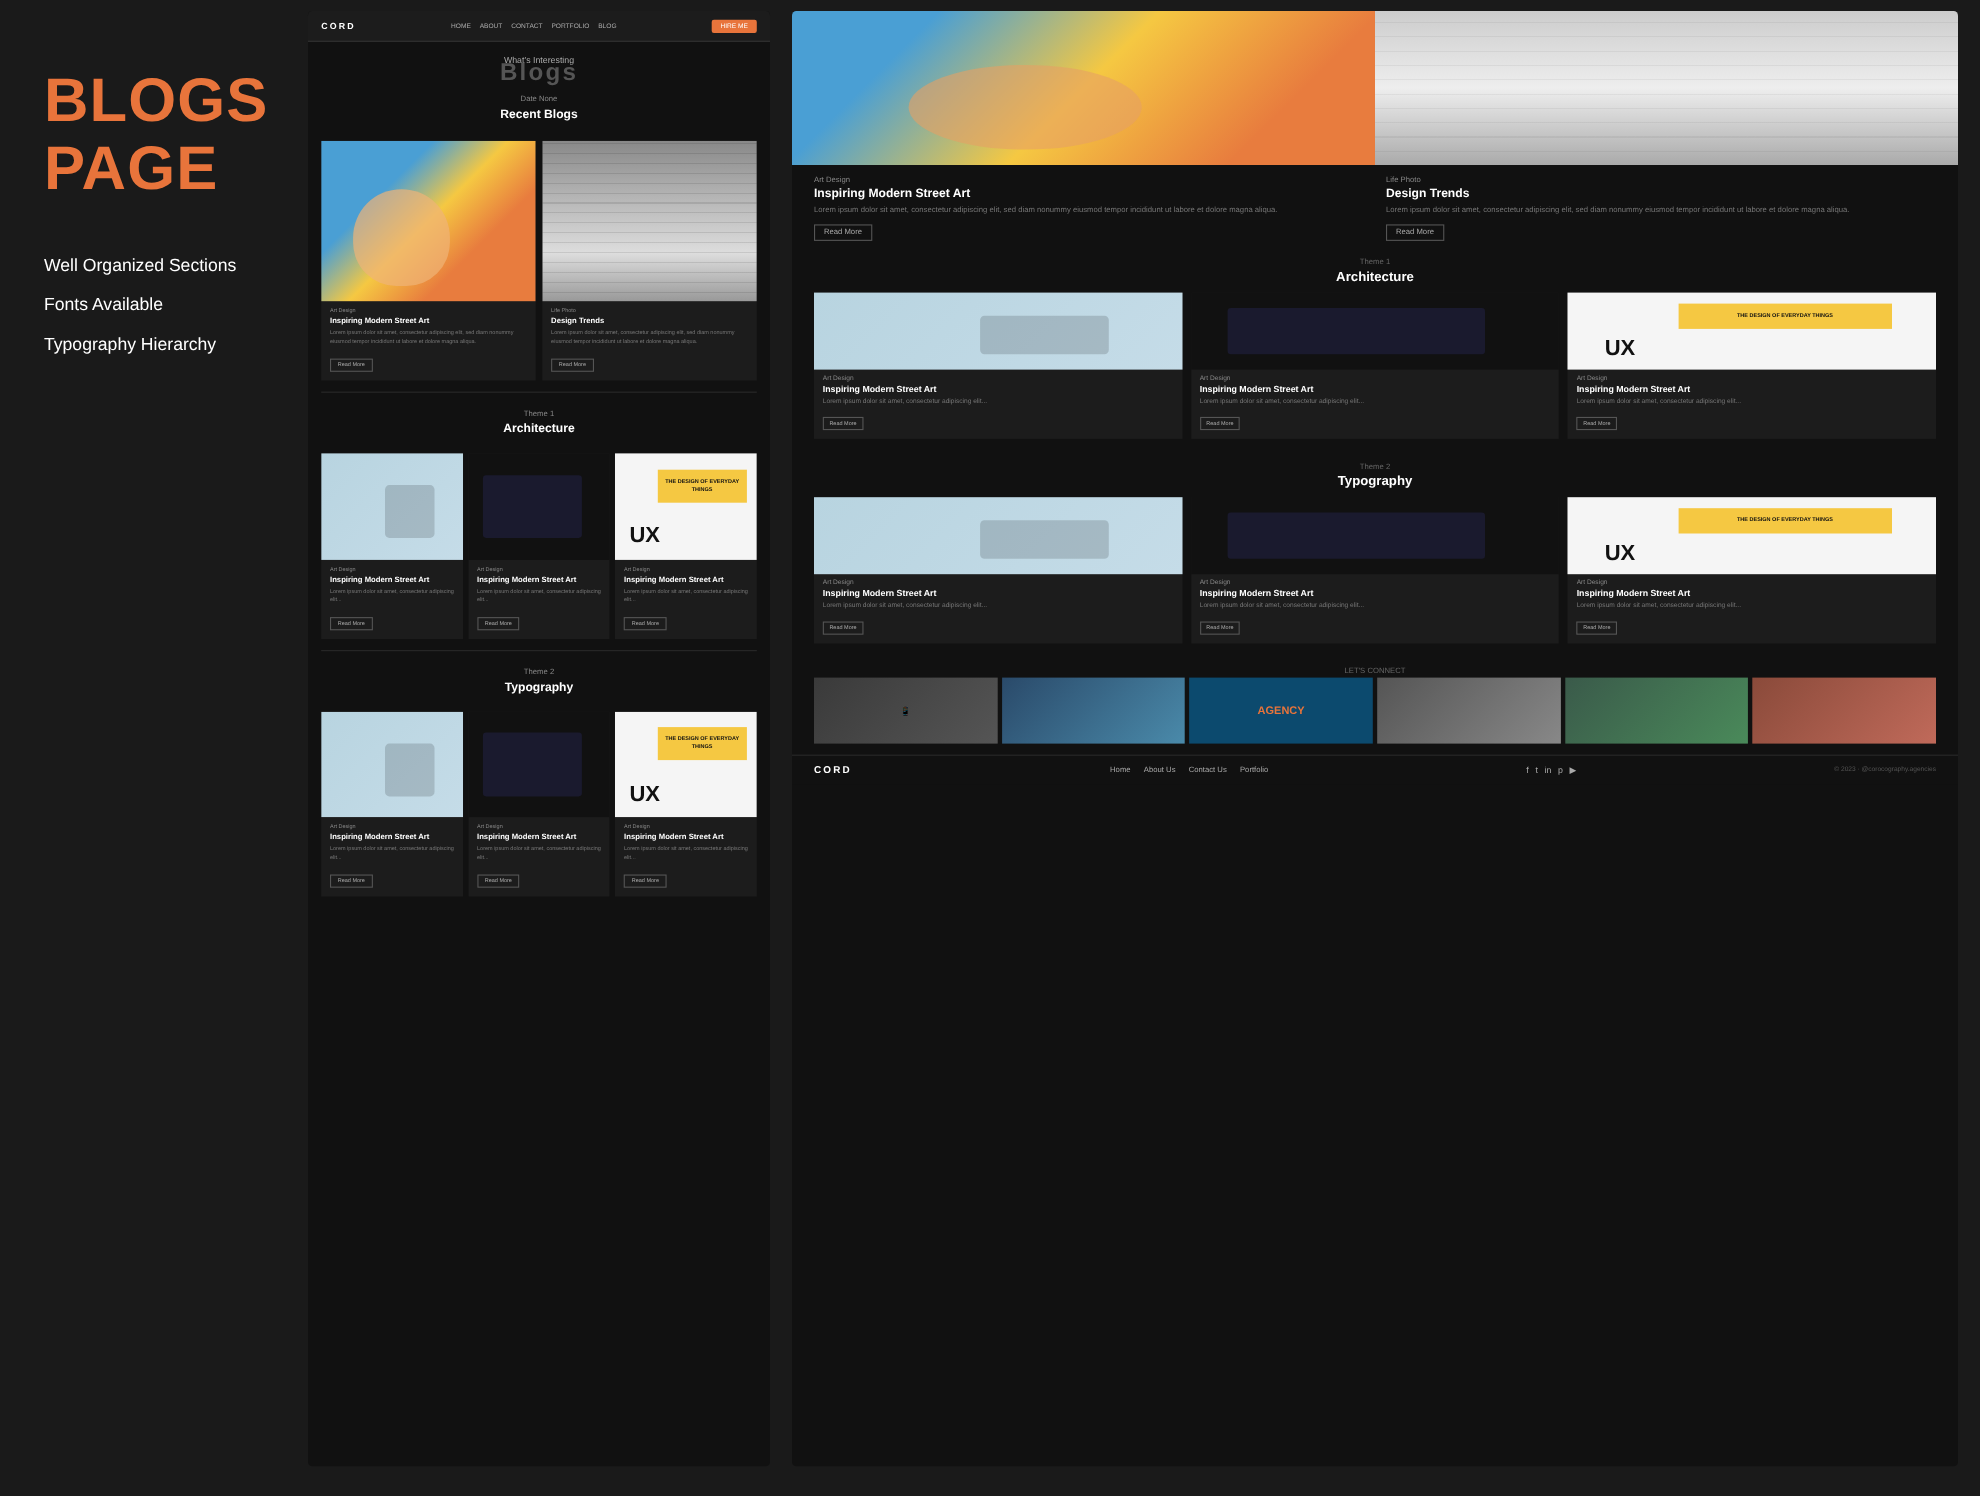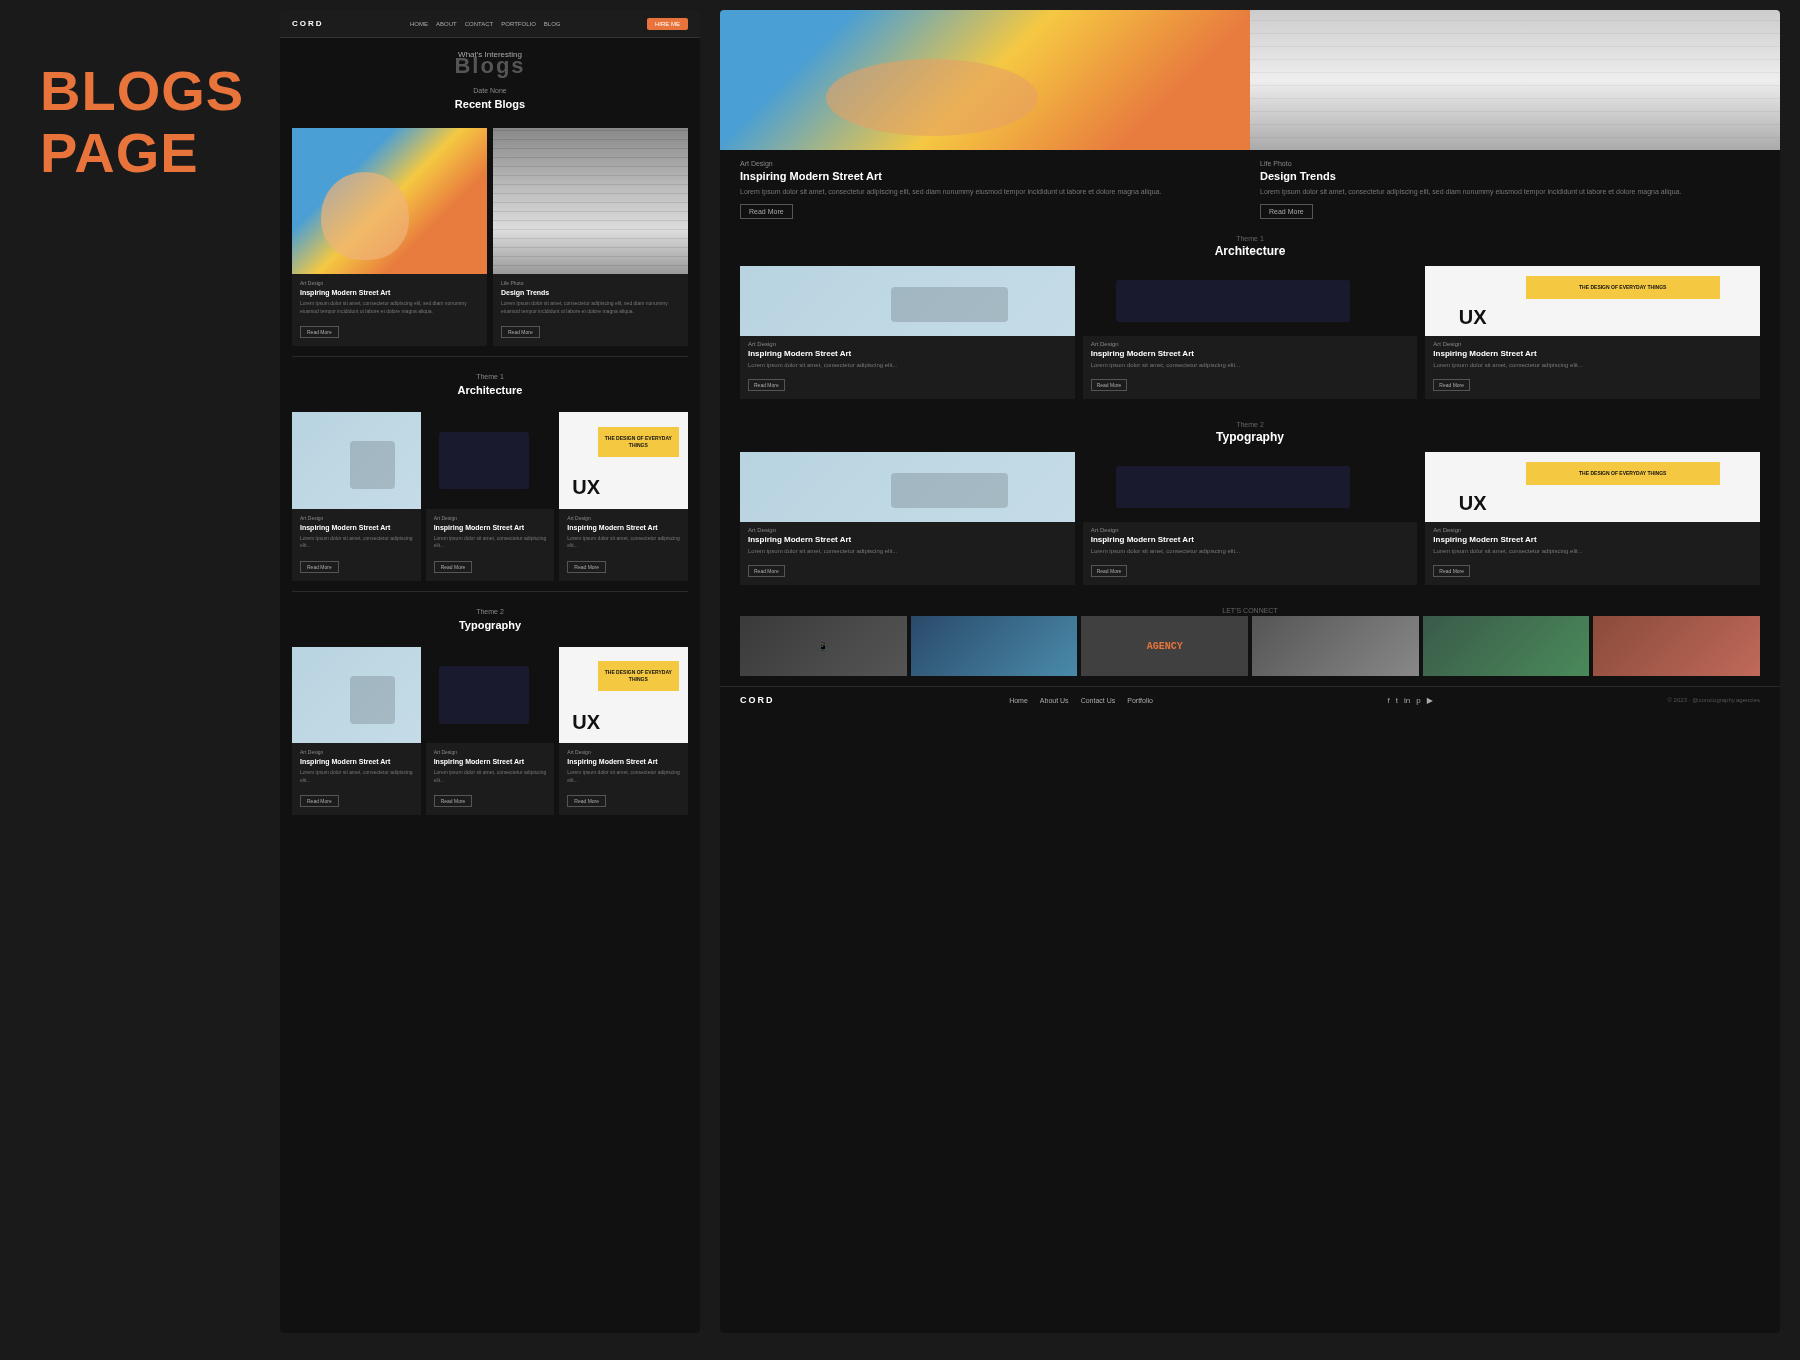--- a/index.html
+++ b/index.html
@@ -447,21 +447,21 @@
       gap: 4px;
     }
     .insta-item {
       height: 60px;
       background: #2a2a2a;
       overflow: hidden;
       position: relative;
     }
     .insta-1 { background: linear-gradient(135deg, #3a3a3a, #555); }
     .insta-2 { background: linear-gradient(135deg, #2a4a6a, #4a8aaa); }
-    .insta-3 { background: #404040; font-family: Liberation Mono, monospace; }
+    .insta-3 { background: #0c4a6e; }
     .insta-4 { background: linear-gradient(135deg, #555, #888); }
     .insta-5 { background: linear-gradient(135deg, #3a5a4a, #4a8a5a); }
     .insta-6 { background: linear-gradient(135deg, #8a4a3a, #c06a5a); }
 
     
     .right-footer {
       background: #111;
       padding: 8px 20px;
       display: flex;
       justify-content: space-between;
@@ -514,20 +514,25 @@
       margin: 0 12px 8px;
     }
   </style>
 </head>
 <body>
 
 <div class="left-panel">
   <div class="left-title">
     <div>BLOGS</div>
     <div>PAGE</div>
+  </div>
+  <div class="left-features">
+    <div class="left-feature-item">Well Organized Sections</div>
+    <div class="left-feature-item">Fonts Available</div>
+    <div class="left-feature-item">Typography Hierarchy</div>
   </div>
 </div>
 
 <div class="main-content">
 
   <div class="mockup-panel left-mockup">
 
     <div class="nav-bar">
       <div class="nav-logo">CORD</div>
       <div class="nav-links">

